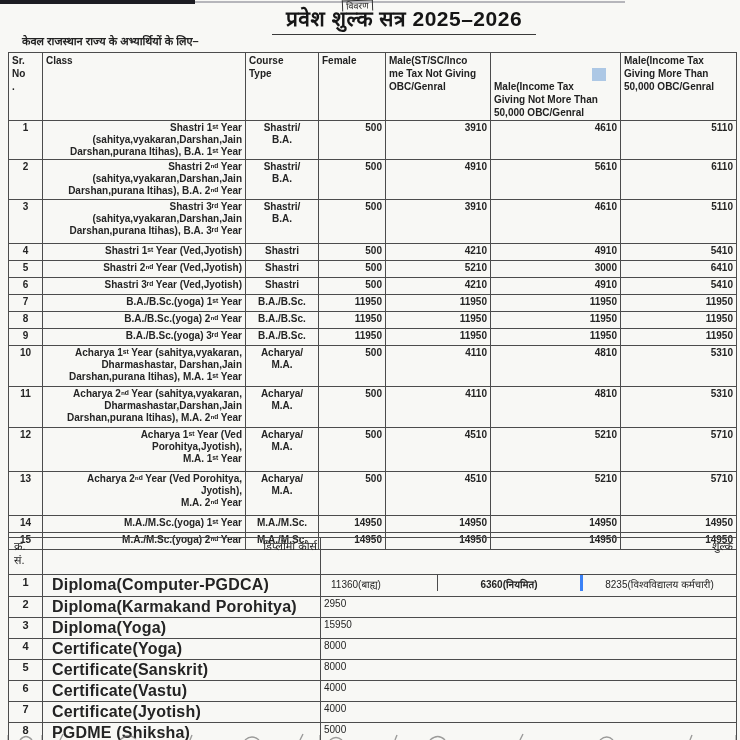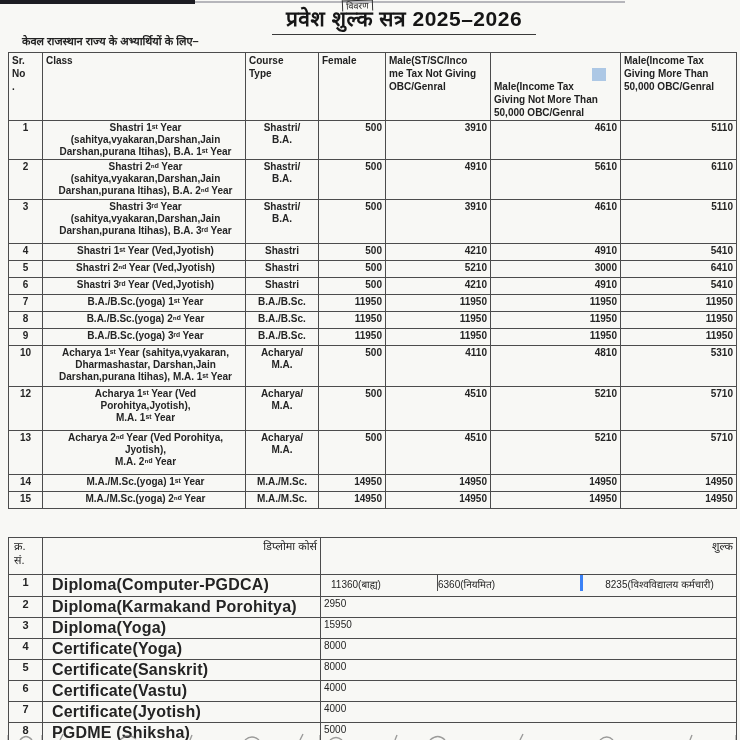--- a/index.html
+++ b/index.html
@@ -29,21 +29,21 @@
   td,th{border:1px solid #4c4c4c;padding:1px 3px;vertical-align:top;overflow:hidden;}
 
   
   .t1{position:absolute;left:8px;top:52px;width:729px;}
   .t1 th{
     font-size:10px;line-height:13px;font-weight:bold;text-align:left;
     white-space:pre-line;height:52px;position:relative;color:#222;
   }
   .t1 td{font-size:10px;line-height:12px;font-weight:bold;color:#252525;}
   .t1 .sr{text-align:center;}
-  .t1 .cls{text-align:center;white-space:pre-line;padding-left:6px;}
+  .t1 .cls{text-align:right;white-space:pre-line;padding-left:6px;}
   .t1 .course{text-align:center;white-space:pre-line;}
   .t1 .num{text-align:right;}
   .h36{height:36px}.h40{height:40px}.h44{height:44px}
   .h17{height:17px}.h41{height:41px}
   .hl{
     position:absolute;left:101px;top:15px;width:14px;height:13px;
     background:rgba(111,161,215,.55);
   }
 
   
@@ -54,21 +54,21 @@
   }
   .t2 th.srh{text-align:left;padding-left:5px;}
   .t2 td{font-size:10px;color:#242424;}
   .t2 .sr2{text-align:center;font-weight:bold;font-size:11px;}
   .t2 .course2{font-weight:bold;font-size:16px;padding-left:9px;letter-spacing:.2px;}
   .t2 .fee{font-size:10px;}
   .t2 .h22{height:22px}.t2 .h18{height:18px}
   .fee-split{display:flex;height:100%;}
   .fee-split > div{font-size:10px;padding-top:2px;}
   .fee-split .f1{width:106px;padding-left:10px;border-right:1px solid #4c4c4c;}
-  .fee-split .f2{width:142px;border-right:3px solid #3b82f6;}
+  .fee-split .f2{width:142px;text-align:center;border-right:3px solid #3b82f6;font-weight:bold;}
   .fee-split .f3{flex:1;text-align:center;}
 
   .bottom-artifact{position:absolute;left:0;bottom:0;width:740px;height:8px;opacity:.65;}
 </style>
 </head>
 <body>
 
 <div class="page">
 
   <div class="scan-bar"></div>
@@ -210,20 +210,32 @@
         <td class="cls">Acharya 1ˢᵗ Year (sahitya,vyakaran,
 Dharmashastar, Darshan,Jain
 Darshan,purana Itihas), M.A. 1ˢᵗ Year</td>
         <td class="course">Acharya/
 M.A.</td>
         <td class="num">500</td>
         <td class="num">4110</td>
         <td class="num">4810</td>
         <td class="num">5310</td>
       </tr>
+      <tr class="h41">
+        <td class="sr">11</td>
+        <td class="cls">Acharya 2ⁿᵈ Year (sahitya,vyakaran,
+Dharmashastar,Darshan,Jain
+Darshan,purana Itihas), M.A. 2ⁿᵈ Year</td>
+        <td class="course">Acharya/
+M.A.</td>
+        <td class="num">500</td>
+        <td class="num">4110</td>
+        <td class="num">4810</td>
+        <td class="num">5310</td>
+      </tr>
       <tr class="h44">
         <td class="sr">12</td>
         <td class="cls">Acharya 1ˢᵗ Year (Ved
 Porohitya,Jyotish),
 M.A. 1ˢᵗ Year</td>
         <td class="course">Acharya/
 M.A.</td>
         <td class="num">500</td>
         <td class="num">4510</td>
         <td class="num">5210</td>

